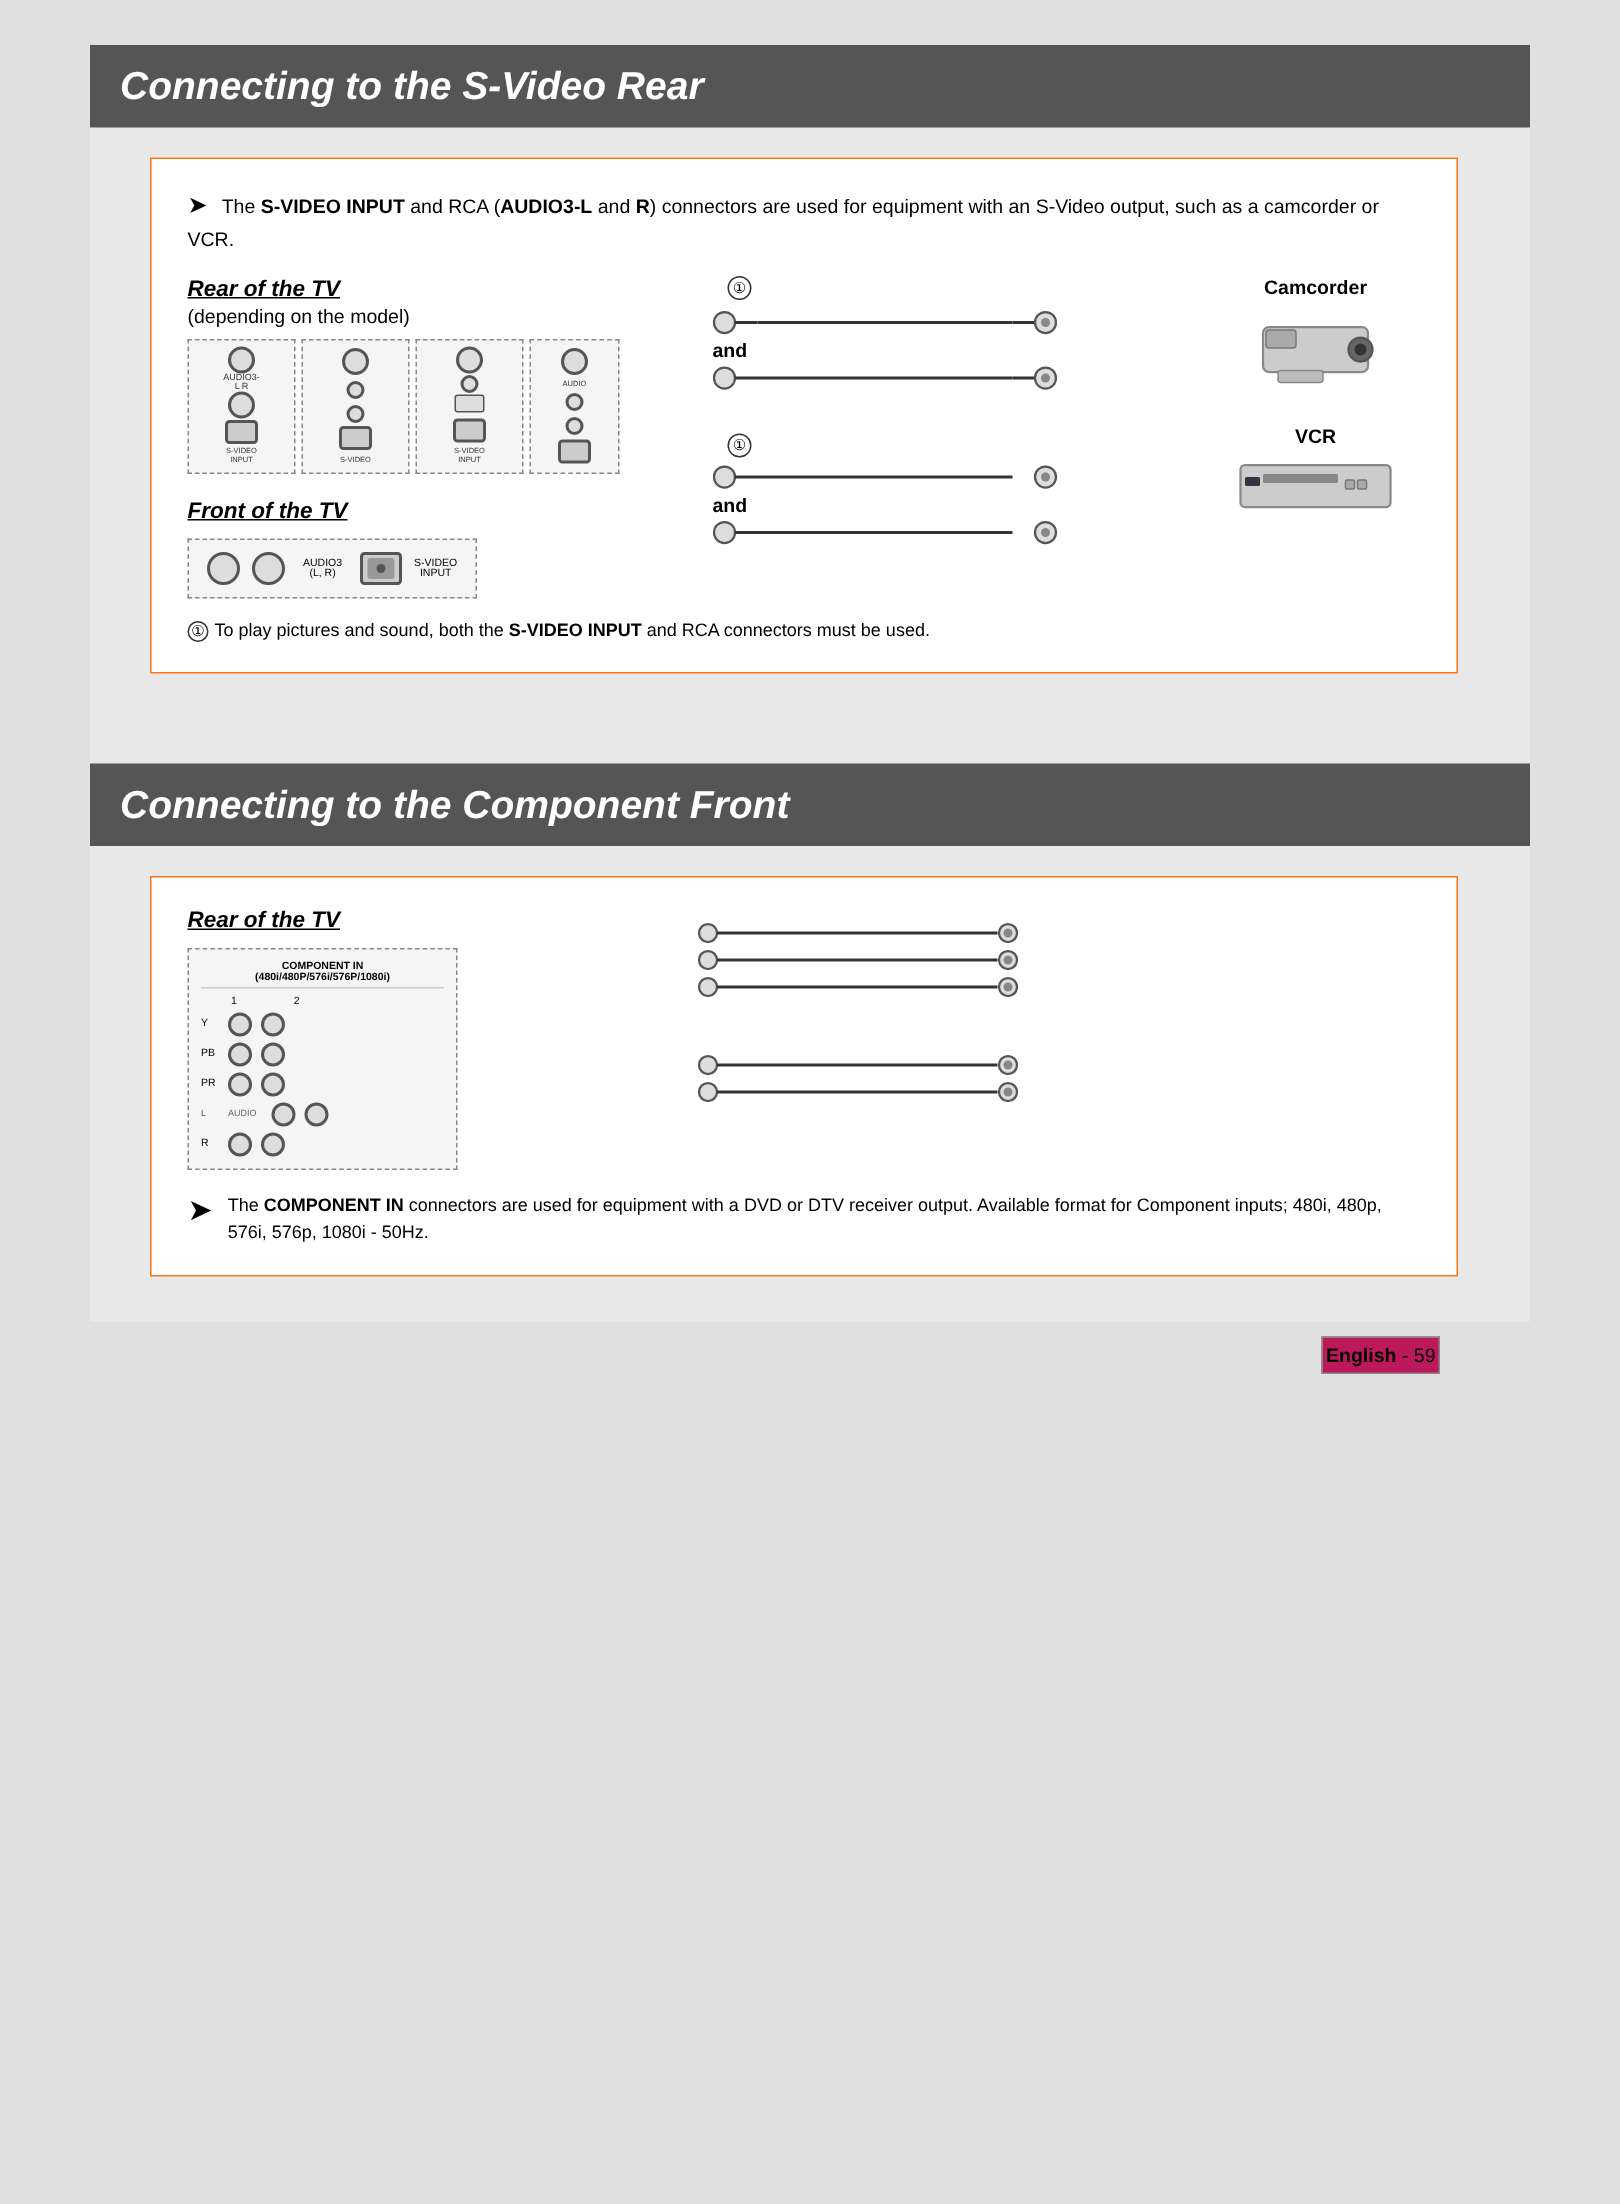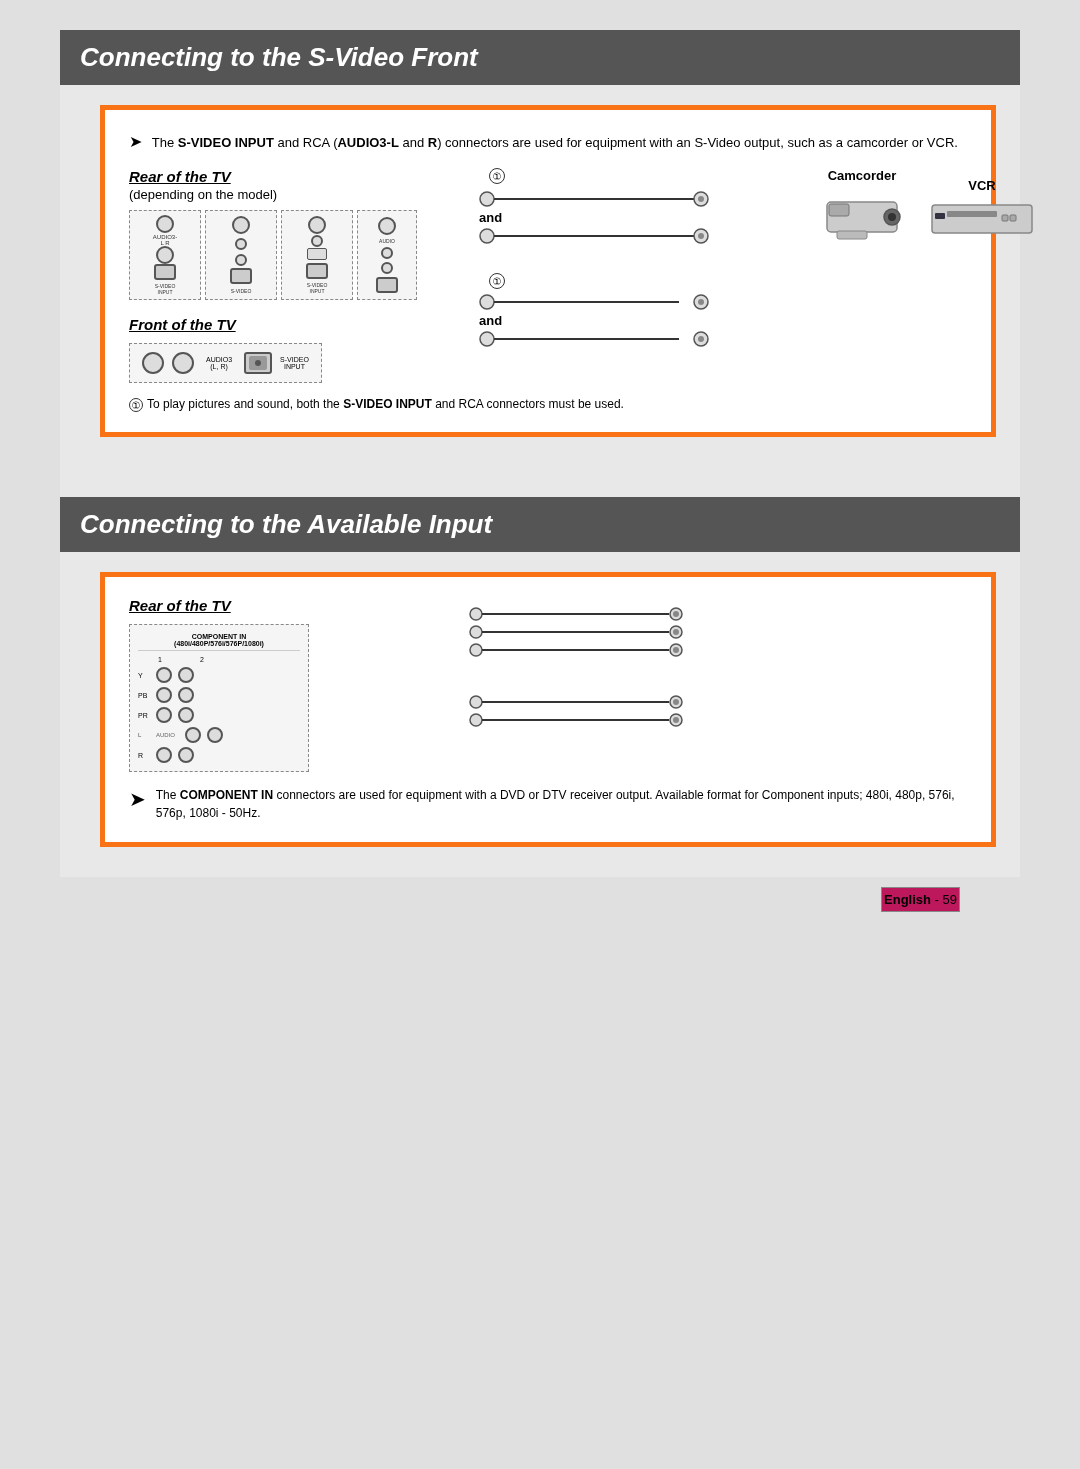--- a/index.html
+++ b/index.html
@@ -31,22 +31,22 @@
     .section-header h2 {
       color: white;
       font-size: 26px;
       font-weight: bold;
       font-style: italic;
     }
 
     
     .content-box {
       background: white;
-      border: 5px solid #f97316;
-      margin: 20px 24px 30px 40px;
+      border: 1px solid #f97316;
+      margin: 20px 48px 30px 40px;
       padding: 20px 24px;
     }
 
     
     .svideo-intro {
       font-size: 13px;
       margin-bottom: 14px;
       line-height: 1.5;
     }
     .svideo-intro strong { font-weight: bold; }
@@ -140,22 +140,22 @@
 
     .and-label {
       font-weight: bold;
       font-size: 13px;
       margin: 2px 0 2px 60px;
     }
 
     .devices-column {
       width: 160px;
       display: flex;
-      flex-direction: row;
-      align-items: center;
+      flex-direction: column;
+      align-items: flex-end;
       gap: 10px;
     }
 
     .device-box {
       width: 140px;
       text-align: center;
     }
 
     .device-label {
       font-size: 13px;
@@ -305,21 +305,21 @@
       display: block;
     }
 
   </style>
 </head>
 <body>
 
 <div class="page-wrapper">
 
   <div class="section-header">
-    <h2>Connecting to the S-Video Front</h2>
+    <h2>Connecting to the S-Video Rear</h2>
   </div>
 
   <div class="content-box">
 
     <div class="svideo-intro">
       <span style="font-size:16px; margin-right:6px;">➤</span>
       The <strong>S-VIDEO INPUT</strong> and RCA (<strong>AUDIO3-L</strong> and <strong>R</strong>) connectors are used for equipment with an S-Video output, such as a camcorder or VCR.
     </div>
 
     <div class="svideo-diagrams">
@@ -472,21 +472,21 @@
     <div class="footnote">
       <span class="fn-num">①</span>
       <span> To play pictures and sound, both the <strong>S-VIDEO INPUT</strong> and RCA connectors must be used.</span>
     </div>
 
   </div>
 
   <div class="section-gap"></div>
 
   <div class="section-header">
-    <h2>Connecting to the Available Input</h2>
+    <h2>Connecting to the Component Front</h2>
   </div>
 
   <div class="content-box">
 
     <div class="component-diagrams">
 
       <div class="component-left">
         <div class="subtitle-italic">Rear of the TV</div>
 
         <div class="component-panel" style="margin-top:10px;">

